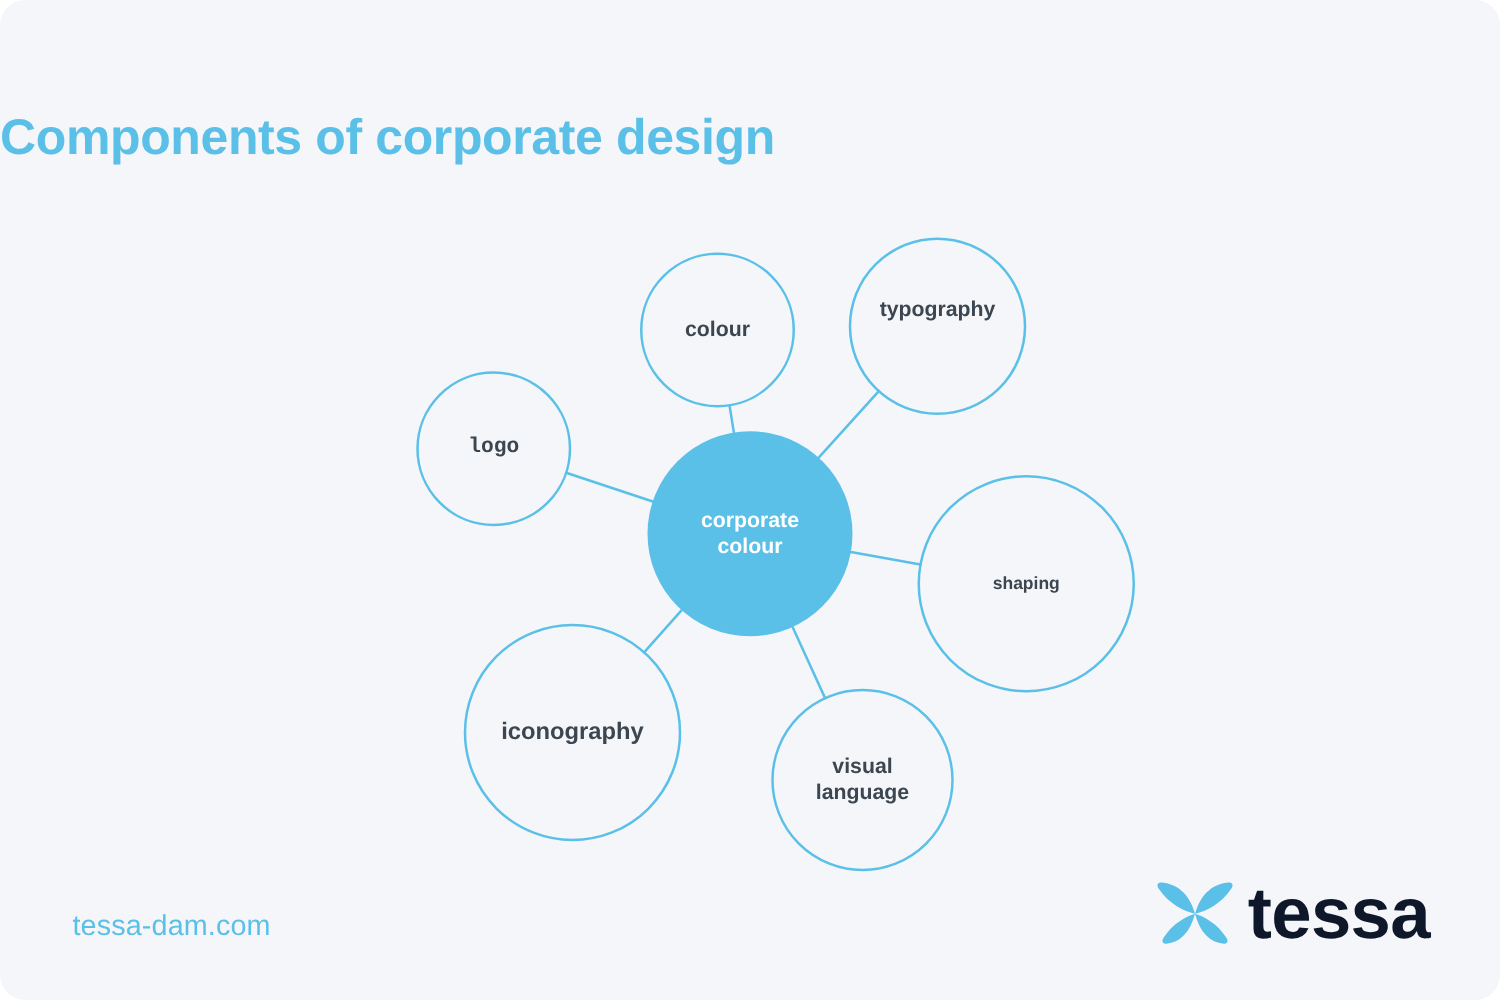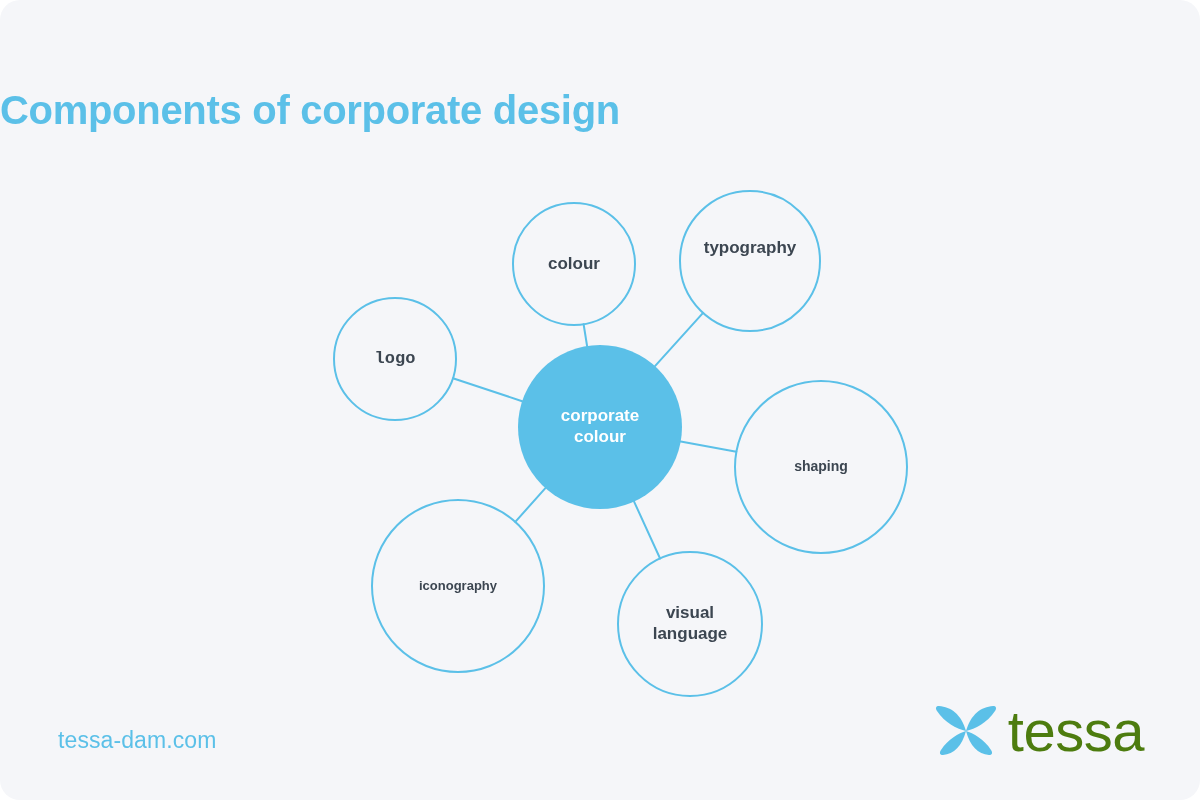--- a/index.html
+++ b/index.html
@@ -62,22 +62,22 @@
   #brand {
     position: absolute;
     right: 56px;
     top: 702px;
     display: flex;
     align-items: center;
     gap: 9px;
   }
   #brand-wordmark {
     font-size: 58px;
-    font-weight: 400;
-    color: #4d7c0f;
+    font-weight: 700;
+    color: #0f172a;
     letter-spacing: -0.5px;
     line-height: 1;
   }
 </style>
 </head>
 <body>
 
 <div id="canvas">
 
   <div id="title">Components of corporate design</div>
@@ -102,21 +102,21 @@
       </g>
   </svg>
 
   <div id="label-layer">
       <div class="node-label center" style="left: 600px; top: 427px; font-size: 17px;">corporate
 colour</div>
       <div class="node-label" style="left: 574px; top: 264px; font-size: 17px;">colour</div>
       <div class="node-label" style="left: 750px; top: 248px; font-size: 17px;">typography</div>
       <div class="node-label" style="left: 395px; top: 359px; font-size: 17px; font-family: Liberation Mono, monospace;">logo</div>
       <div class="node-label" style="left: 821px; top: 467px; font-size: 14px;">shaping</div>
-      <div class="node-label" style="left: 458px; top: 586px; font-size: 13px;">iconography</div>
+      <div class="node-label" style="left: 458px; top: 586px; font-size: 19px;">iconography</div>
       <div class="node-label" style="left: 690px; top: 624px; font-size: 17px;">visual
 language</div>
     </div>
 
   <div id="footer-url">tessa-dam.com</div>
 
   <div id="brand">
     <svg width="66" height="52" viewBox="0 0 66 52">
       <path d="M33 26 C 24 24, 12 18, 4 6 C 2 3, 3 1, 6 1 C 18 2, 28 9, 33 26 Z" fill="#5bc0e8"></path>
       <path d="M33 26 C 42 24, 54 18, 62 6 C 64 3, 63 1, 60 1 C 48 2, 38 9, 33 26 Z" fill="#5bc0e8"></path>

